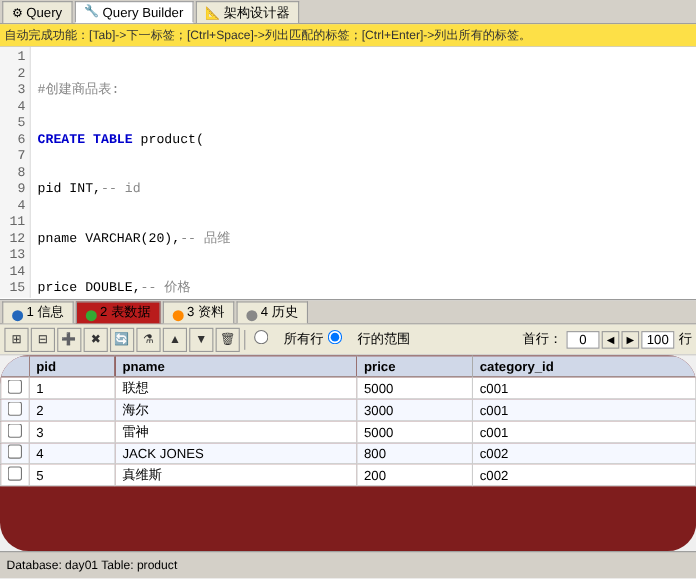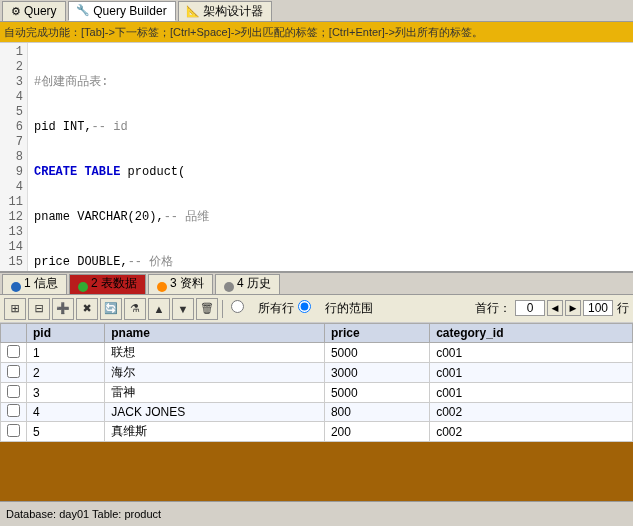--- a/index.html
+++ b/index.html
@@ -39,21 +39,21 @@
       border-bottom: 1px solid #fff;
       z-index: 1;
     }
     .tab-icon {
       margin-right: 3px;
       font-size: 11px;
     }
 
     
     .autocomplete-bar {
-      background: #eab308;
+      background: #fde047;
       border-bottom: 1px solid #ccc;
       padding: 2px 4px;
       font-size: 11px;
       color: #333;
       line-height: 16px;
     }
 
     
     .code-editor {
       background: #fff;
@@ -163,21 +163,21 @@
       margin-left: 4px;
     }
     .radio-label {
       font-size: 12px;
       display: flex;
       align-items: flex-start;
       gap: 14px;
     }
     .row-nav {
       display: flex;
-      align-items: flex-start;
+      align-items: center;
       margin-left: auto;
       gap: 2px;
       font-size: 12px;
     }
     .row-nav-label { margin-right: 2px; }
     .nav-btn {
       width: 16px;
       height: 16px;
       border: 1px solid #999;
       background: #ece9d8;
@@ -192,22 +192,23 @@
       height: 16px;
       border: 1px solid #999;
       text-align: center;
       font-size: 12px;
       background: #fff;
     }
 
     
     .data-table-wrapper {
       overflow: auto;
-      background: #a16207;
+      background: #7f1d1d;
       flex: 1;
+      border-radius: 26px;
     }
     table.data-table {
       border-collapse: collapse;
       width: 100%;
       font-size: 12px;
     }
     table.data-table th {
       background: #d0d8e8;
       border: 1px solid #aaa;
       padding: 2px 6px;
@@ -293,22 +294,22 @@
       <div>11</div>
         <div>12</div>
         <div>13</div>
         <div>14</div>
         <div>15</div>
       <div>16</div>
 
     </div>
     <div class="code-content">
       <div><span class="cm">#创建商品表:</span></div>
+      <div><span class="kw">CREATE TABLE</span> product(</div>
       <div>    pid INT,<span class="cm">-- id</span></div>
-      <div><span class="kw">CREATE TABLE</span> product(</div>
       <div>    pname VARCHAR(20),<span class="cm">-- 品维</span></div>
       <div>    price DOUBLE,<span class="cm">-- 价格</span></div>
       
       
       
       
       
       
       
       

